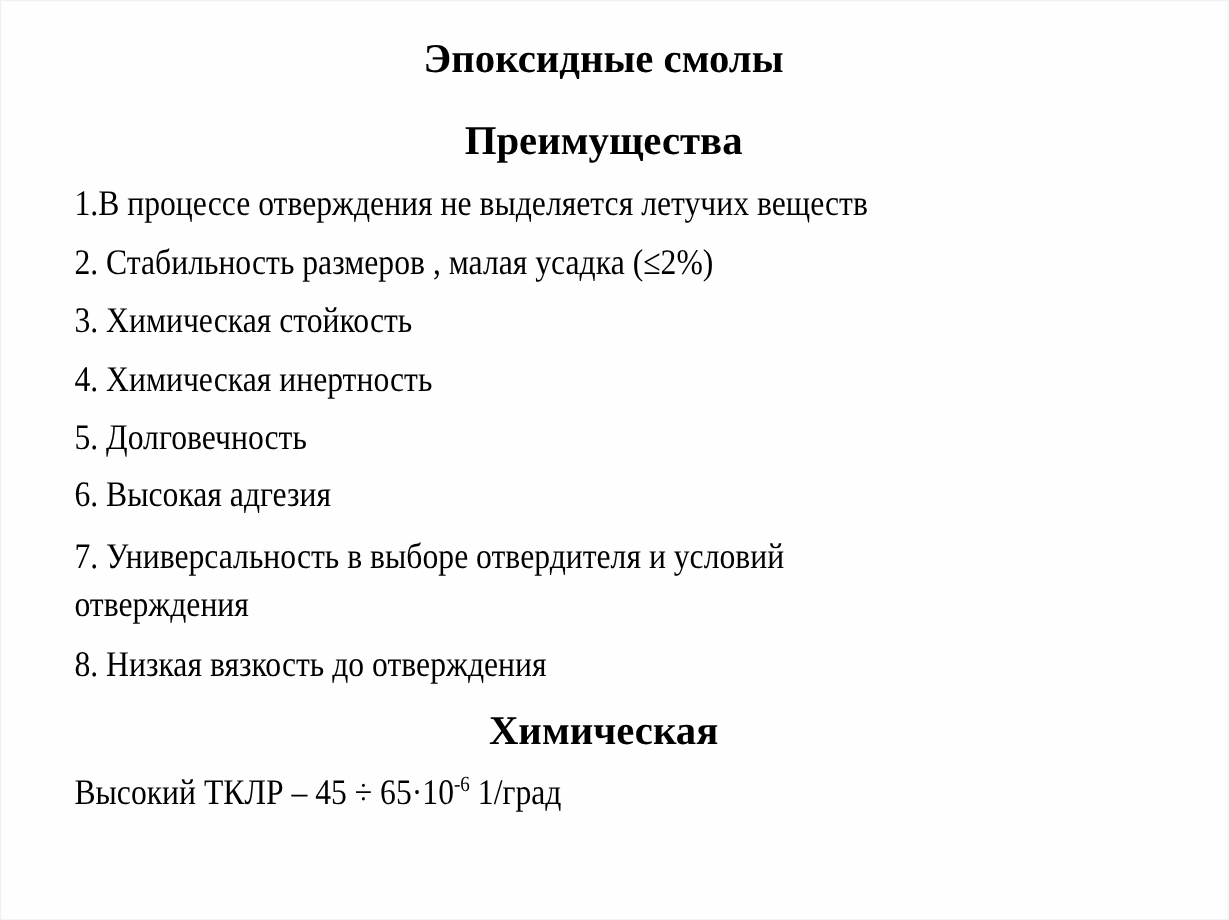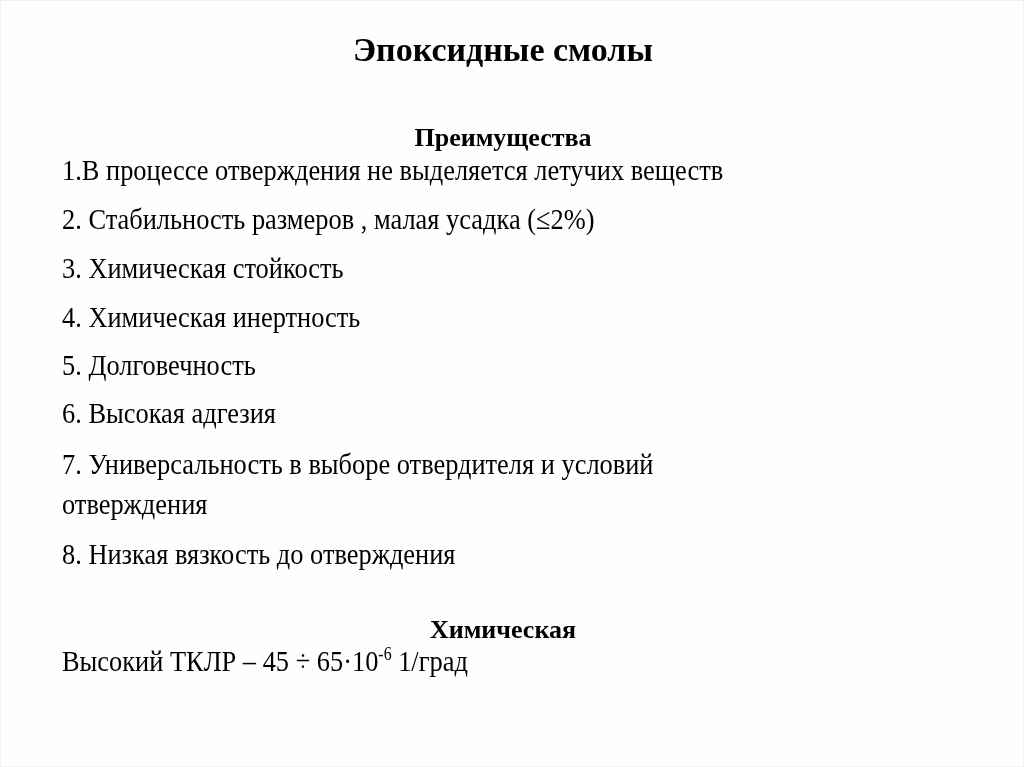--- a/index.html
+++ b/index.html
@@ -3,21 +3,21 @@
   <meta charset="utf-8">
   <style>
     html, body { margin: 0; padding: 0; background: #ffffff; }
     body { width: 1024px; height: 767px; position: relative; overflow: hidden; }
     .slide { position: absolute; left: 0; top: 0; width: 1022px; height: 765px; border: 1px solid #f0f0f0; background: #fefefe; }
     .title, .heading {
       position: absolute; left: 0; width: 1004px; text-align: center;
       font-family: "Liberation Serif", serif; font-weight: bold; color: #000;
     }
     .title { top: 30px; font-size: 34px; }
-    .heading { font-size: 26px; margin-top: 24px; }
+    .heading { font-size: 34px; }
     .line {
       position: absolute; left: 61px; white-space: nowrap;
       font-family: "Liberation Serif", serif; font-size: 30px; color: #000;
       transform: scaleX(0.88); transform-origin: left center;
     }
     sup { font-size: 0.6em; vertical-align: 0.6em; line-height: 0; }
   </style>
 </head>
 <body>
 

